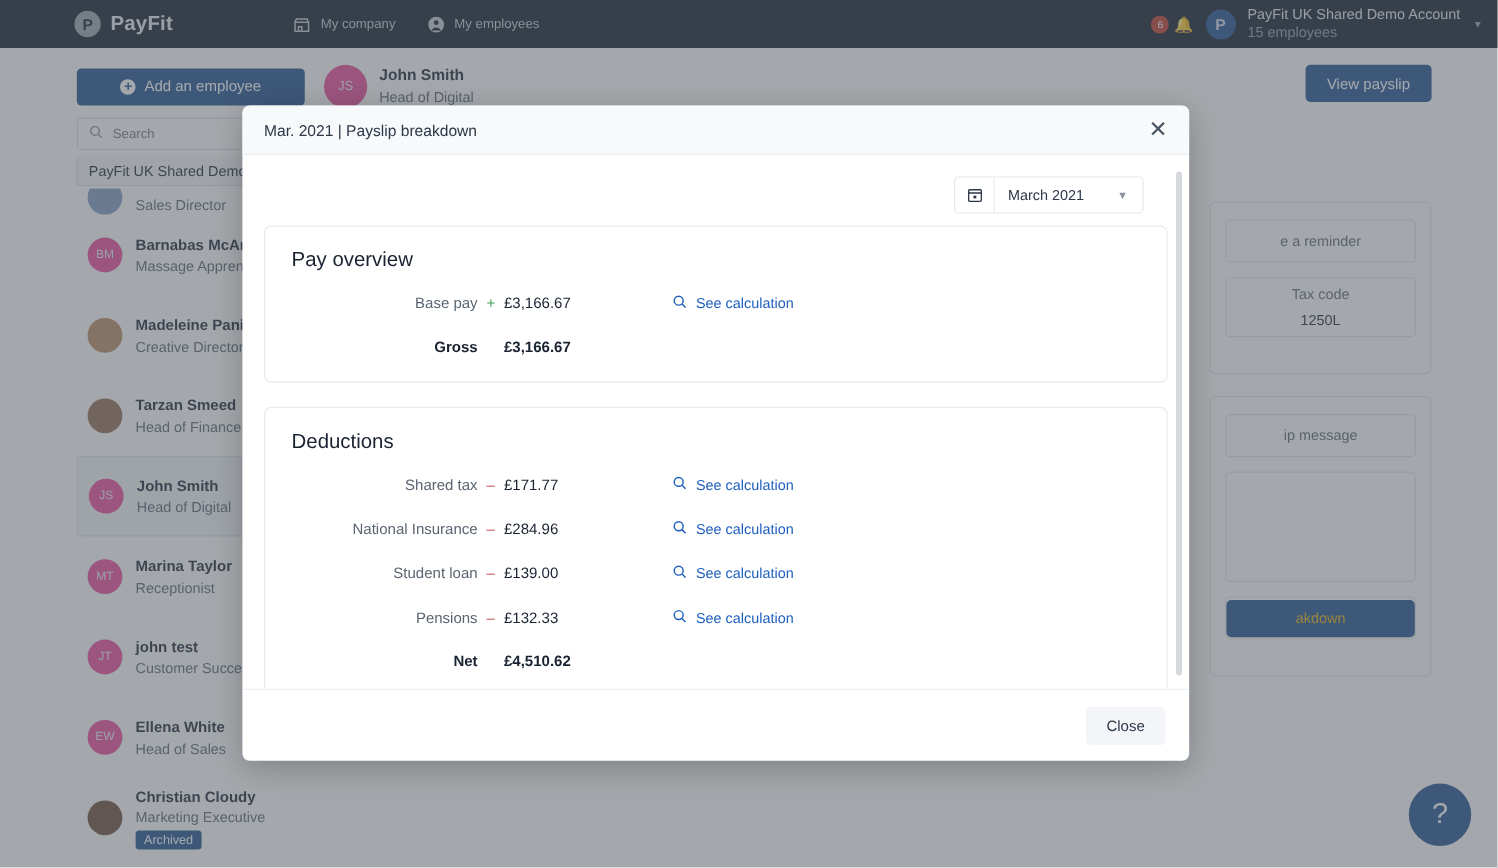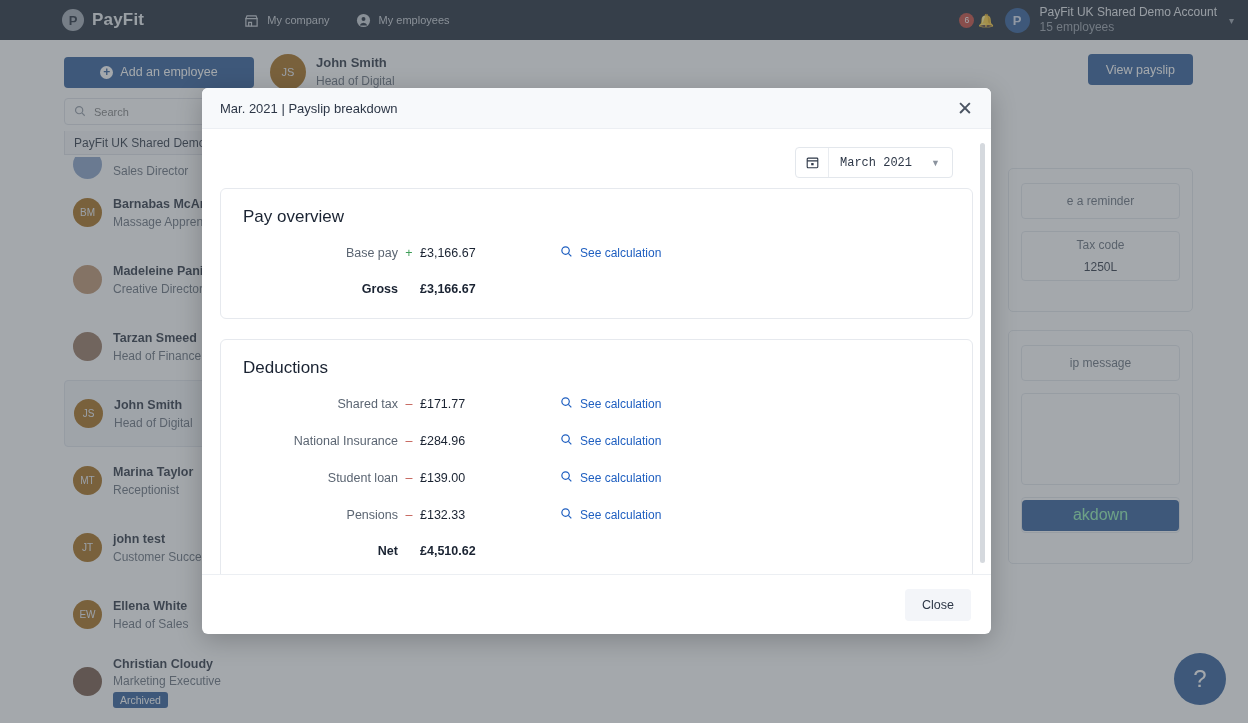--- a/index.html
+++ b/index.html
@@ -64,21 +64,21 @@
     height:31px; padding:0 14px; font-size:12.5px; cursor:pointer;
     display:flex; align-items:center; gap:7px; font-family:inherit;
     min-width: 190px; justify-content:center;
   }
   .plus-circle {
     width:13px;height:13px;border-radius:50%;background:#fff;color:#1d4f91;
     font-size:12px;line-height:12px;display:flex;align-items:center;justify-content:center;font-weight:bold;
   }
   .emp-head { display:flex; align-items:center; gap:10px; }
   .avatar {
-    border-radius:50%; background:#a16207; color:#e9eef6;
+    border-radius:50%; background:#ec4899; color:#e9eef6;
     display:flex; align-items:center; justify-content:center; font-size:11px;
     flex:none;
   }
   .av-36 { width:36px; height:36px; }
   .av-29 { width:29px; height:29px; font-size:10px; }
   .emp-head-name { font-size:13px; color:#1a2332; font-weight:bold; line-height:1.45; }
   .emp-head-role { font-size:12px; color:#5b6572; line-height:1.35; }
 
   .btn-view {
     position:absolute; top:14px; right:55px;
@@ -125,22 +125,22 @@
   }
   .inner-box {
     border:1px solid #e3e7ec; border-radius:4px; height:36px;
     display:flex; align-items:center; justify-content:center;
     font-size:12px; color:#5b6572; margin-bottom:12px; text-align:center;
   }
   .inner-box.tall { height:50px; flex-direction:column; gap:8px; }
   .inner-box.box-lg { height:92px; }
   .inner-box .v { color:#1a2332; }
   .btn-breakdown {
-    background:#1d4f91; color:#86efac; border:none; border-radius:4px;
-    height:31px; width:100%; font-size:16px; cursor:pointer; font-family:inherit;
+    background:#1d4f91; color:#eab308; border:none; border-radius:4px;
+    height:31px; width:100%; font-size:12px; cursor:pointer; font-family:inherit;
   }
 
   .help-fab {
     position:absolute; right:22px; bottom:18px;
     width:52px; height:52px; border-radius:50%; background:#1d4f91;
     color:#fff; font-size:24px; display:flex; align-items:center; justify-content:center;
     cursor:pointer; z-index:6;
   }
 
   
@@ -168,21 +168,21 @@
   }
   .date-row { display:flex; justify-content:flex-end; padding:18px 0 10px; padding-right:20px; }
   .date-picker {
     display:flex; align-items:center; height:31px; width:158px;
     border:1px solid #e3e7ec; border-radius:4px; background:#fff; cursor:pointer;
   }
   .dp-ico {
     width:33px; display:flex; align-items:center; justify-content:center;
     border-right:1px solid #e9ecf0; height:100%;
   }
-  .dp-val { font-size:12px; color:#2d3747; padding-left:11px; flex:1;font-family:Liberation Mono, monospace; }
+  .dp-val { font-size:12px; color:#2d3747; padding-left:11px; flex:1; }
   .dp-caret { color:#8b939e; font-size:9px; padding-right:12px; }
 
   .panel {
     border:1px solid #e6e9ee; border-radius:6px; background:#fff;
     padding:18px 22px 22px; margin-bottom:20px;
   }
   .panel-title { font-size:17px; color:#1a2332; margin-bottom:18px; }
   .pay-row { display:flex; align-items:center; margin-bottom:21px; }
   .pay-row:last-child { margin-bottom:0; }
   .pr-label {

